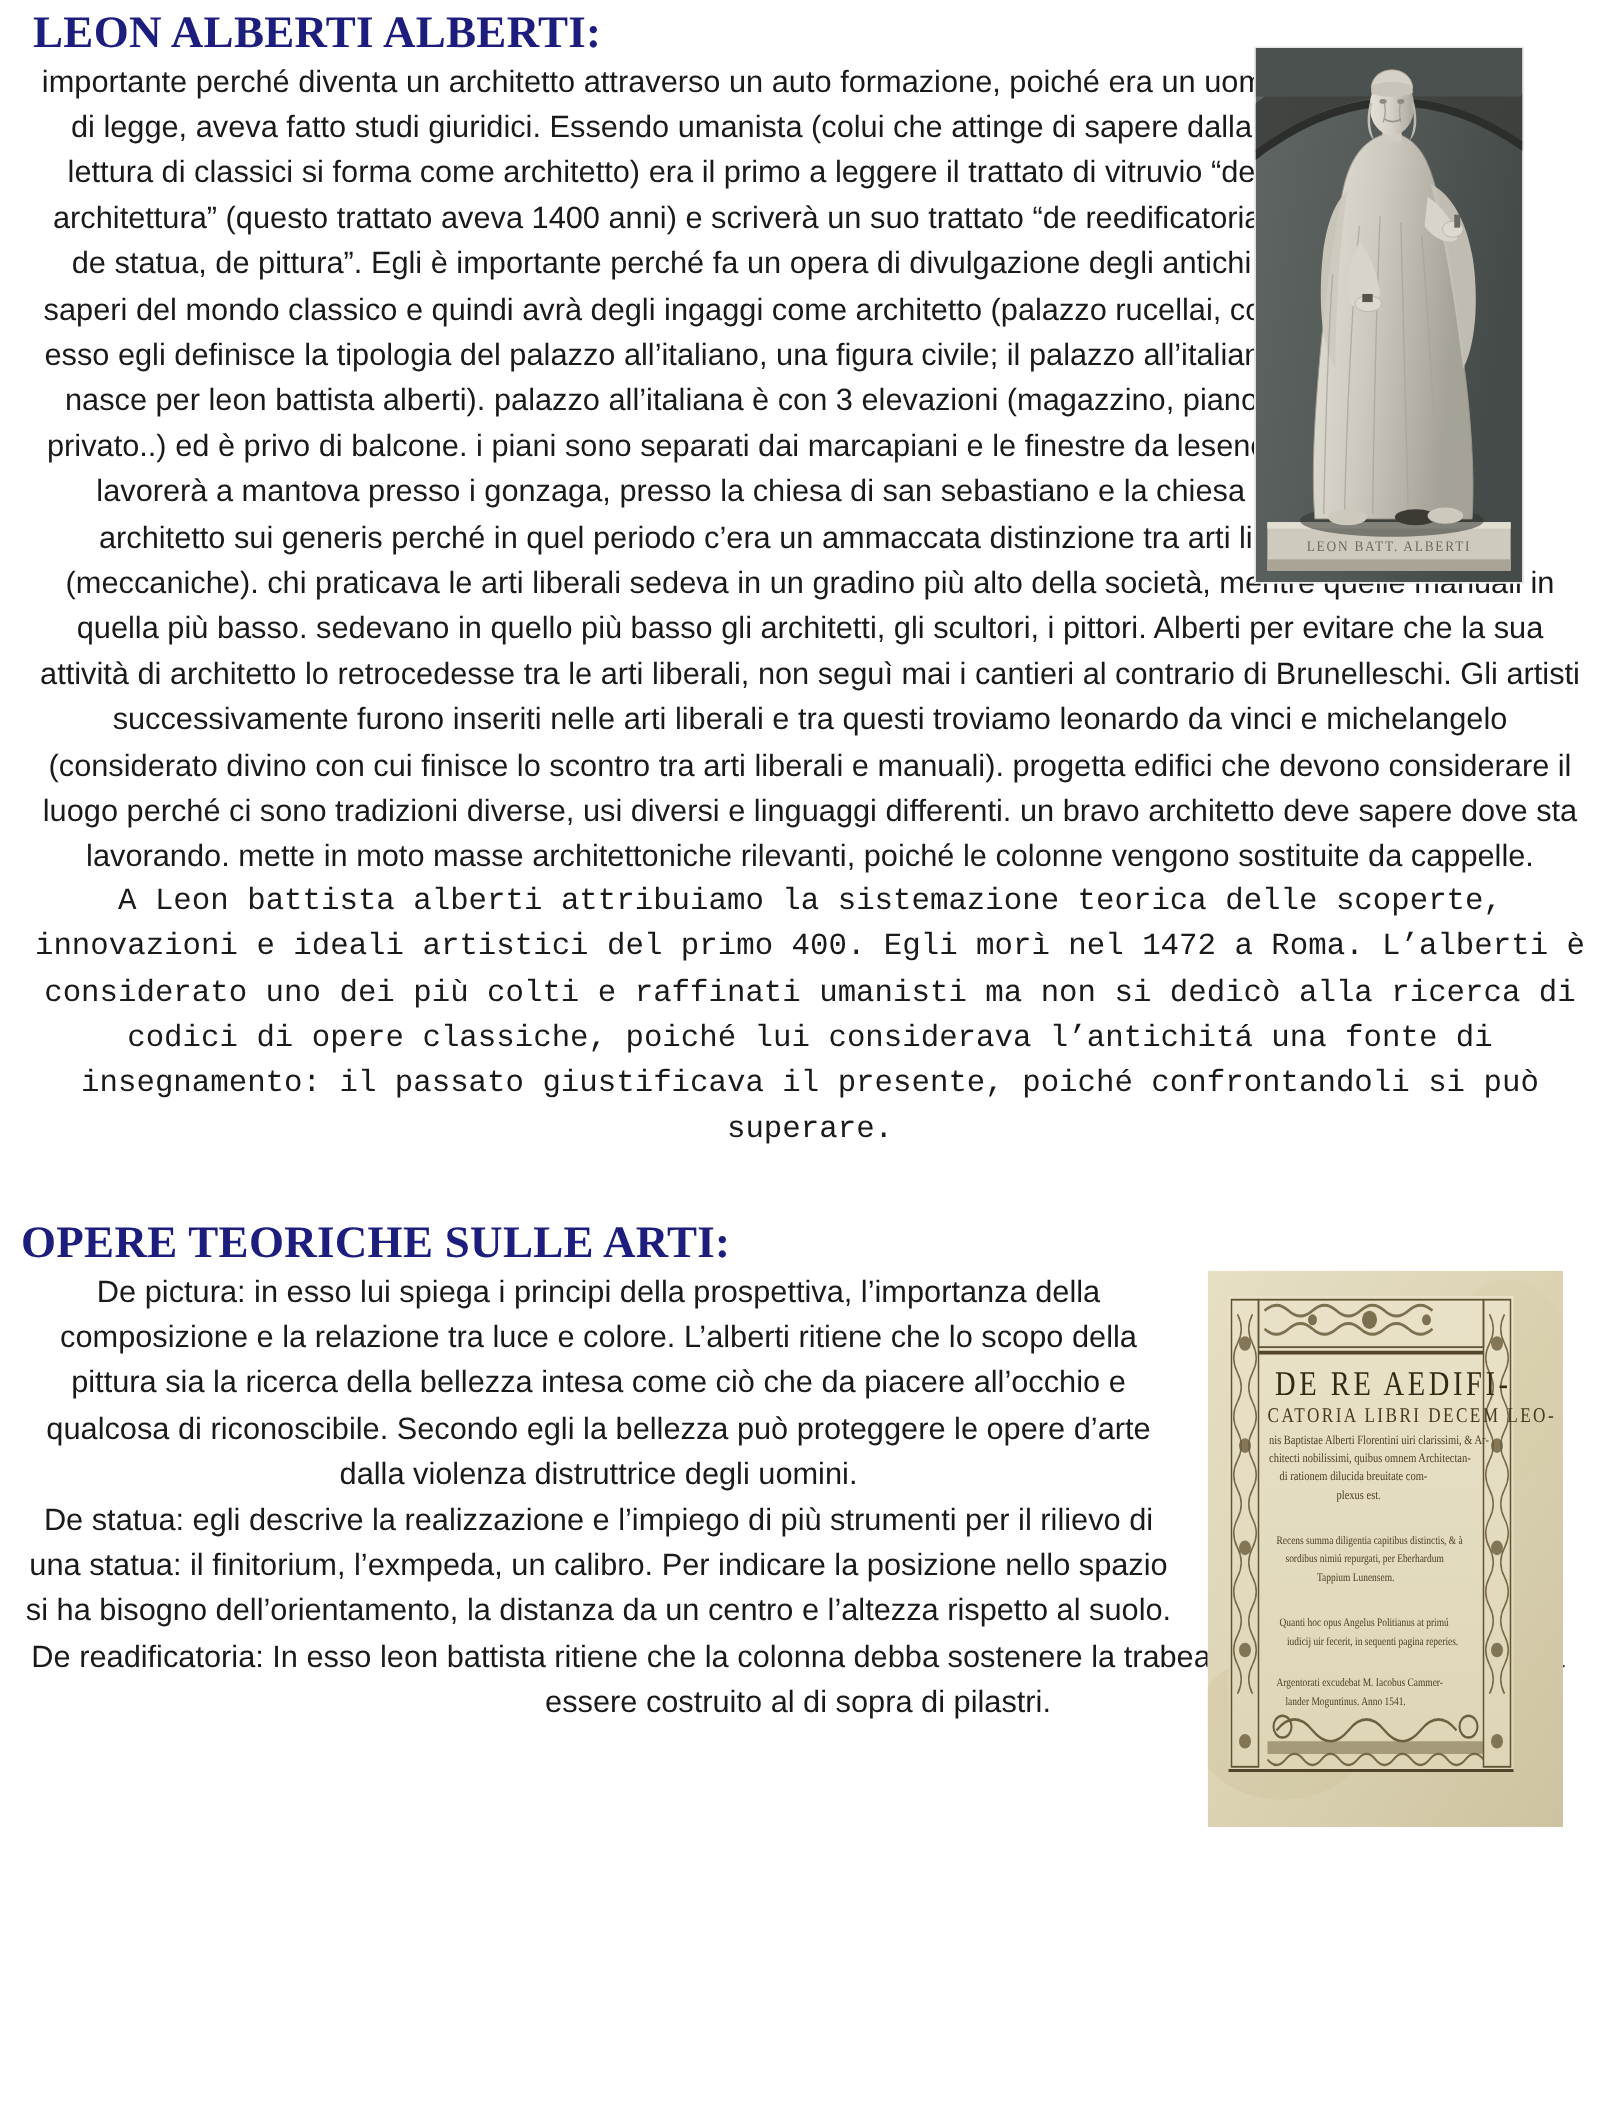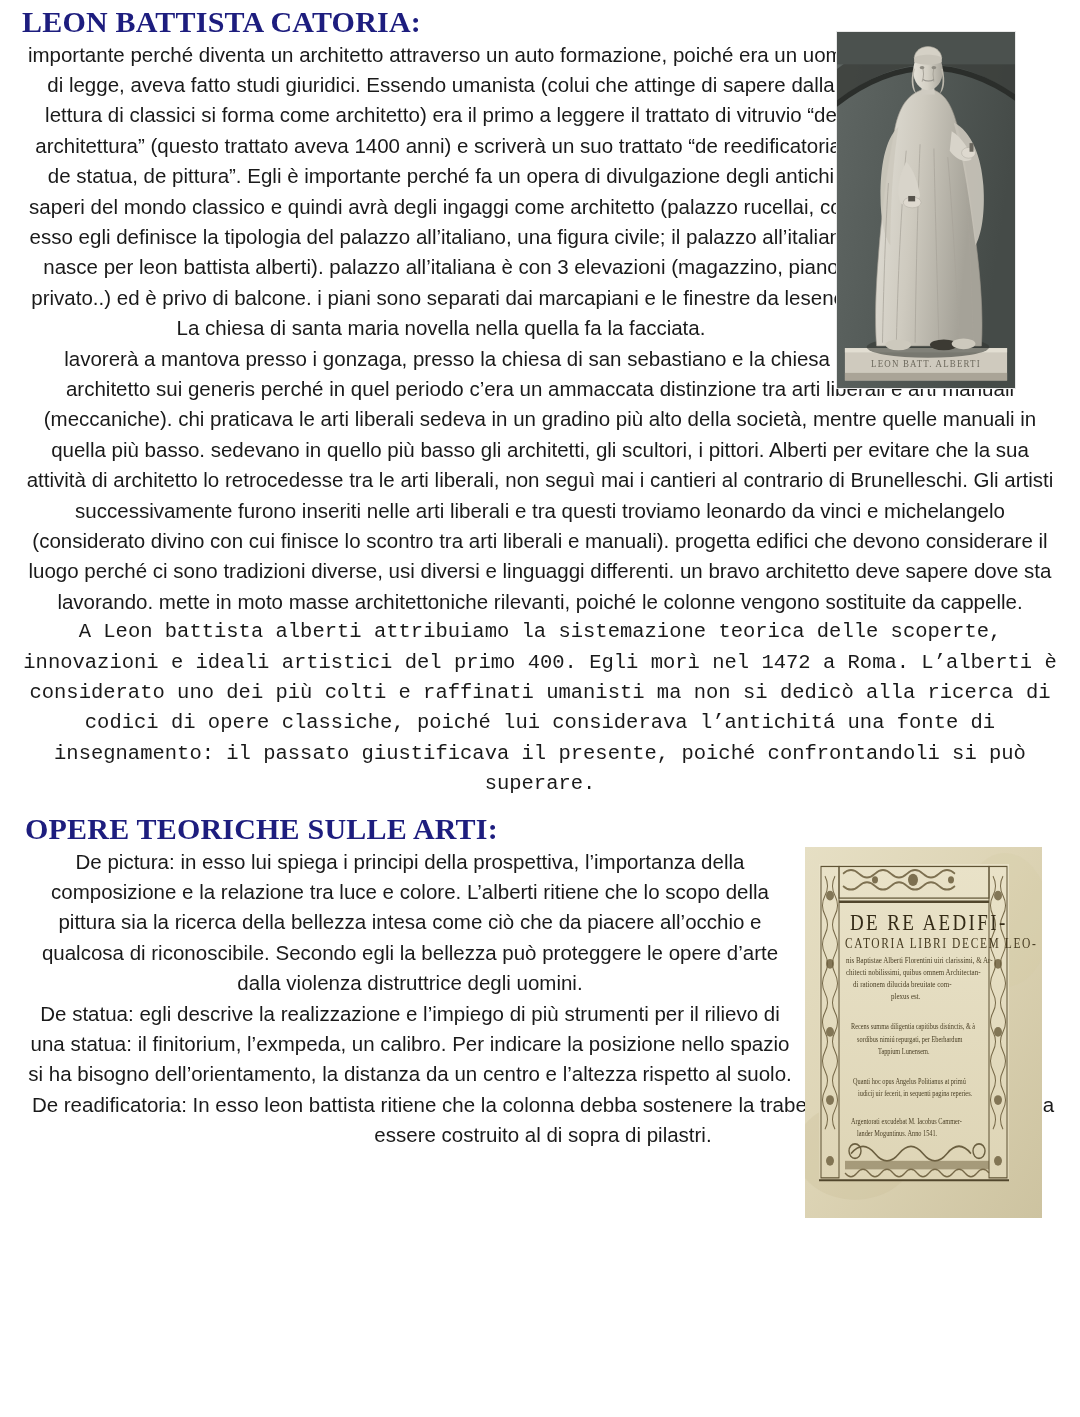--- a/index.html
+++ b/index.html
@@ -91,42 +91,41 @@
     left: 805px;
     top: 847px;
     width: 237px;
     height: 371px;
   }
   #book-svg { display: block; width: 100%; height: 100%; }
 
   
   #section-opere {
     position: absolute;
-    left: 25px;
+    left: 14px;
     top: 813px;
     width: 1040px;
   }
   #opere-title { margin-bottom: 2px; }
   .wrap-col-2 { width: 770px; }
 
   
   .p-block + .p-block { margin-top: 0; }
 </style>
 </head>
 <body>
 
 <div class="page">
 
   <div id="section-alberti">
 
-    <h1 id="alberti-title" class="section-title">LEON BATTISTA CATORIA:</h1>
+    <h1 id="alberti-title" class="section-title">LEON ALBERTI ALBERTI:</h1>
 
     <p class="body-text wrap-col-1 p-block">importante perché diventa un architetto attraverso un auto formazione, poiché era un uomo di legge, aveva fatto studi giuridici. Essendo umanista (colui che attinge di sapere dalla lettura di classici si forma come architetto) era il primo a leggere il trattato di vitruvio “de architettura” (questo trattato aveva 1400 anni) e scriverà un suo trattato “de reedificatoria, de statua, de pittura”. Egli è importante perché fa un opera di divulgazione degli antichi saperi del mondo classico e quindi avrà degli ingaggi come architetto (palazzo rucellai, con esso egli definisce la tipologia del palazzo all’italiano, una figura civile; il palazzo all’italiana nasce per leon battista alberti). palazzo all’italiana è con 3 elevazioni (magazzino, piano privato..) ed è privo di balcone. i piani sono separati dai marcapiani e le finestre da lesene.</p>
 
-    <p class="body-text wrap-col-1 p-block">La chiesa di santa maria novella nella quella fa la facciata.</p>
 
     <p class="body-text full-col p-block">lavorerà a mantova presso i gonzaga, presso la chiesa di san sebastiano e la chiesa di sant’andrea. è un architetto sui generis perché in quel periodo c’era un ammaccata distinzione tra arti liberali e arti manuali (meccaniche). chi praticava le arti liberali sedeva in un gradino più alto della società, mentre quelle manuali in quella più basso. sedevano in quello più basso gli architetti, gli scultori, i pittori. Alberti per evitare che la sua attività di architetto lo retrocedesse tra le arti liberali, non seguì mai i cantieri al contrario di Brunelleschi. Gli artisti successivamente furono inseriti nelle arti liberali e tra questi troviamo leonardo da vinci e michelangelo (considerato divino con cui finisce lo scontro tra arti liberali e manuali). progetta edifici che devono considerare il luogo  perché ci sono tradizioni diverse, usi diversi e linguaggi differenti. un bravo architetto deve sapere dove sta lavorando. mette in moto masse architettoniche rilevanti, poiché le colonne vengono sostituite da cappelle.</p>
 
     <p class="body-text full-col p-block gap-para">A Leon battista alberti attribuiamo la sistemazione teorica delle scoperte, innovazioni e ideali artistici del primo 400. Egli morì nel 1472 a Roma. L’alberti è considerato uno dei più colti e raffinati umanisti ma non si dedicò alla ricerca di codici di opere classiche, poiché lui considerava l’antichitá una fonte di insegnamento: il passato giustificava il presente, poiché confrontandoli si può superare.</p>
   </div>
 
   <div id="statue-figure" class="figure">
     <svg id="statue-svg" viewBox="0 0 180 330" preserveAspectRatio="none">
       <defs>
         <linearGradient id="nicheGrad" x1="0" y1="0" x2="1" y2="0.3">

